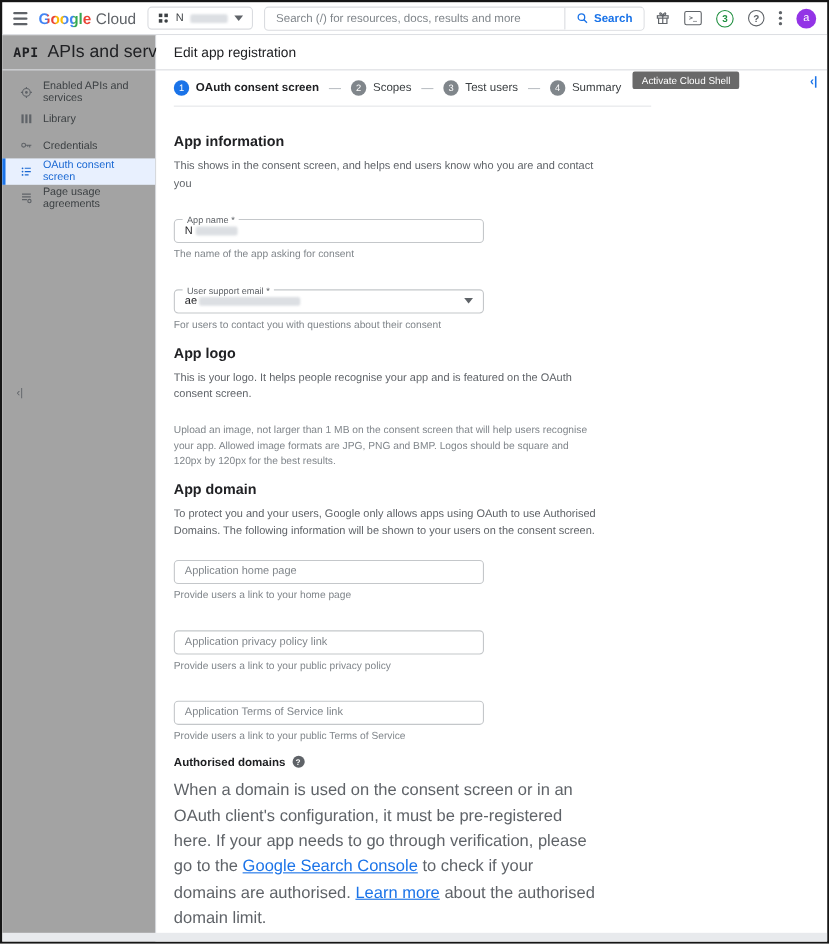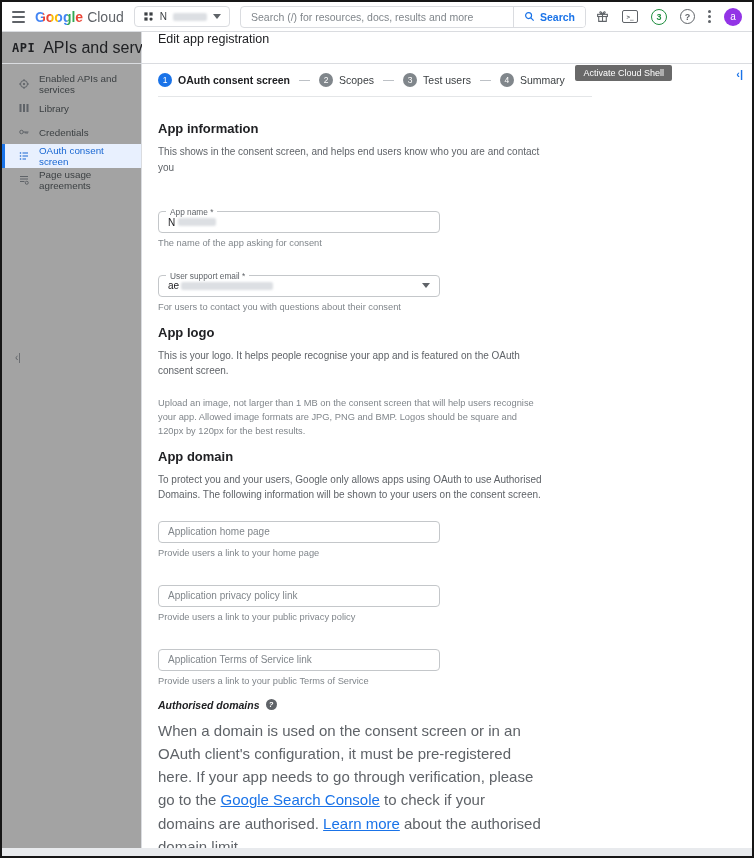--- a/index.html
+++ b/index.html
@@ -38,35 +38,35 @@
   .api-logo { font-family:"DejaVu Sans Mono", monospace; font-weight:bold; font-size:12px; letter-spacing:0.5px; color:#202124; }
   .sidebar-title { font-size:16px; color:#202124; white-space:nowrap; }
   .nav { padding-top:8px; }
   .nav-item { display:flex; align-items:center; gap:9px; height:24px; padding:0 8px 0 12px; font-size:9.8px; color:#3c4043; cursor:pointer; border-left:3px solid transparent; }
   .nav-item.active { background:#e8f0fe; color:#1967d2; border-left:3px solid #1a73e8; }
   .nav-icon { width:13px; height:13px; display:flex; align-items:center; justify-content:center; color:#5f6368; flex-shrink:0; }
   .nav-item.active .nav-icon { color:#1967d2; }
   .collapse-left { position:absolute; left:13px; top:350px; color:#5f6368; font-size:10px; cursor:pointer; }
 
   .main { flex:1; position:relative; background:#fff; }
-  .main-header { height:32px; border-bottom:1px solid #dadce0; display:flex; padding:0 16px; font-size:12.5px; color:#202124; }
+  .main-header { height:32px; border-bottom:1px solid #dadce0; display:flex; align-items:center; padding:0 16px; font-size:12.5px; color:#202124; }
   .tooltip { position:absolute; top:33px; right:80px; background:rgba(97,97,97,.95); color:#fff; font-size:9px; padding:3px 8px; border-radius:2px; white-space:nowrap; }
   .collapse-right { position:absolute; top:36px; right:9px; color:#1a73e8; font-size:11px; font-weight:bold; cursor:pointer; }
 
   .content { padding-left:16px; width:450px; }
   .stepper { display:flex; align-items:center; gap:9px; height:33px; border-bottom:1px solid #e4e6e8; }
   .step { display:flex; align-items:center; gap:6px; cursor:pointer; }
   .step-circle { width:14px; height:14px; border-radius:50%; background:#80868b; color:#fff; font-size:8.5px; display:flex; align-items:center; justify-content:center; flex-shrink:0; }
   .step.active .step-circle { background:#1a73e8; }
   .step-label { font-size:10.5px; color:#3c4043; white-space:nowrap; }
   .step.active .step-label { font-weight:bold; color:#202124; }
   .step-dash { width:11px; height:1px; background:#bdc1c6; }
 
   .section-title { font-size:13px; font-weight:bold; color:#202124; }
-  .sub-title { font-size:10.5px; font-weight:bold; color:#202124; display:flex; align-items:center; gap:6px;font-style:italic; }
+  .sub-title { font-size:10.5px; font-weight:bold; color:#202124; display:flex; align-items:center; gap:6px; }
   .desc { font-size:10px; color:#5f6368; line-height:1.55; max-width:384px; margin-top:8px; }
   .helper { font-size:9.3px; color:#80868b; margin-top:4px; max-width:384px; line-height:1.5; }
 
   .field { position:relative; width:282px; border:1px solid #c4c7ca; border-radius:4px; height:22px; display:flex; align-items:center; padding:0 9px; font-size:10px; color:#202124; background:#fff; }
   .field-label { position:absolute; top:-5px; left:7px; background:#fff; padding:0 4px; font-size:8.3px; color:#5f6368; white-space:nowrap; }
   .placeholder { color:#80868b; }
   .field .caret-down { margin-left:auto; }
   .browse { margin-left:auto; color:#1a73e8; font-weight:bold; font-size:9.5px; letter-spacing:.4px; cursor:pointer; }
 
   .link { color:#1a73e8; text-decoration:underline; cursor:pointer; }
@@ -223,21 +223,21 @@
           <div class="step">
             <span class="step-circle">4</span>
             <span class="step-label">Summary</span>
           </div>
         </div>
 
         <div class="mt24">
           <div class="section-title">App information</div>
           <p class="desc">This shows in the consent screen, and helps end users know who you are and contact you</p>
 
-          <div class="fgroup" style="margin-top:36px">
+          <div class="fgroup" style="margin-top:24px">
             <div class="field">
               <span class="field-label">App name *</span>
               <span>N</span>
               <span class="redact" style="width:38px; margin-left:3px"></span>
             </div>
             <div class="helper">The name of the app asking for consent</div>
           </div>
 
           <div class="fgroup2">
             <div class="field">

